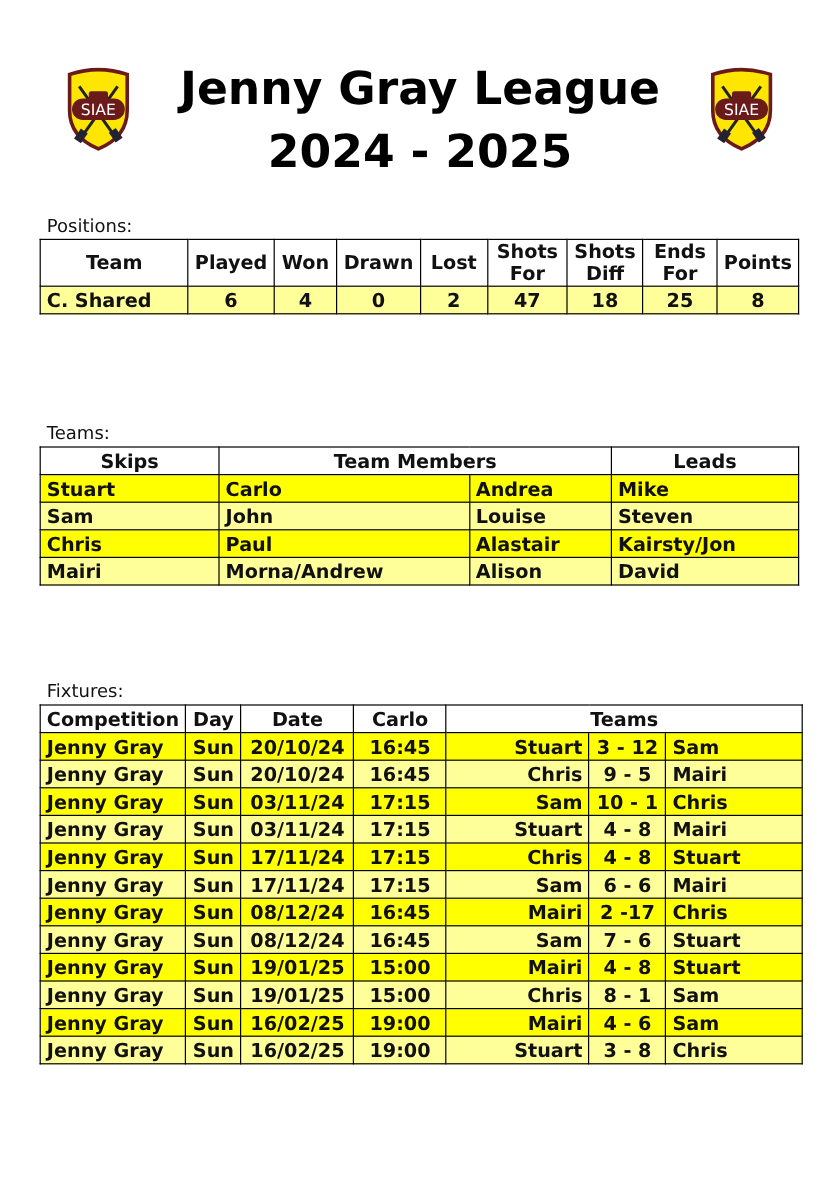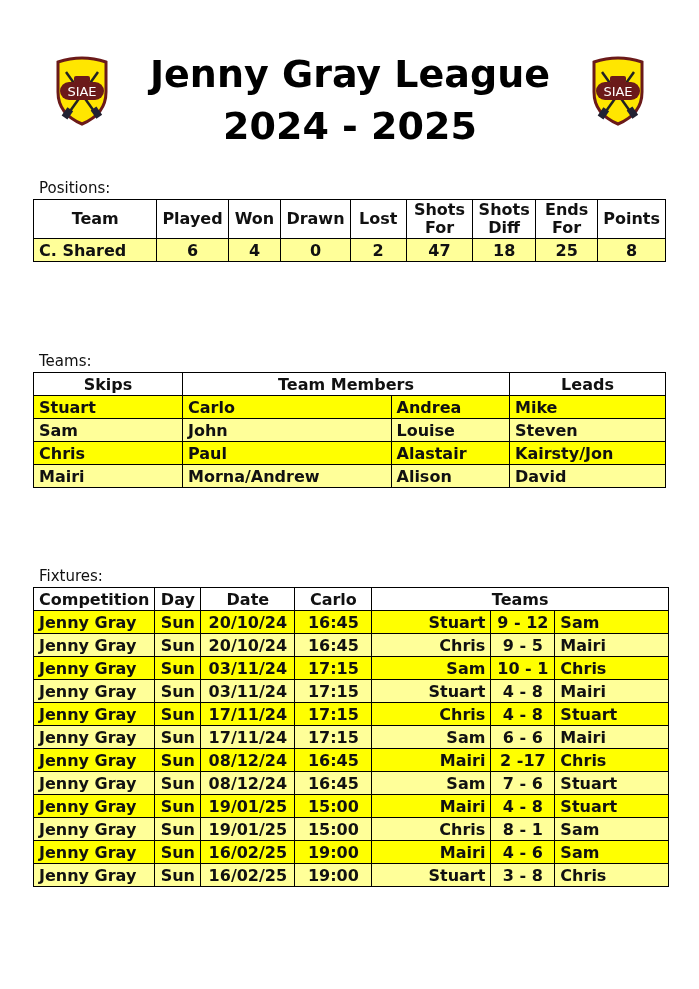--- a/index.html
+++ b/index.html
@@ -132,21 +132,21 @@
       <th class="c" colspan="3">Teams</th>
     </tr>
   </thead>
   <tbody id="fix-body">
       <tr class="hl">
         <td class="l">Jenny Gray</td>
         <td class="c">Sun</td>
         <td class="c">20/10/24</td>
         <td class="c">16:45</td>
         <td class="r" style="width:108px">Stuart</td>
-        <td class="c" style="width:53px">9 - 12</td>
+        <td class="c" style="width:53px">3 - 12</td>
         <td class="l">Sam</td>
       </tr>
       <tr class="lt">
         <td class="l">Jenny Gray</td>
         <td class="c">Sun</td>
         <td class="c">20/10/24</td>
         <td class="c">16:45</td>
         <td class="r" style="width:108px">Chris</td>
         <td class="c" style="width:53px">9 - 5</td>
         <td class="l">Mairi</td>

